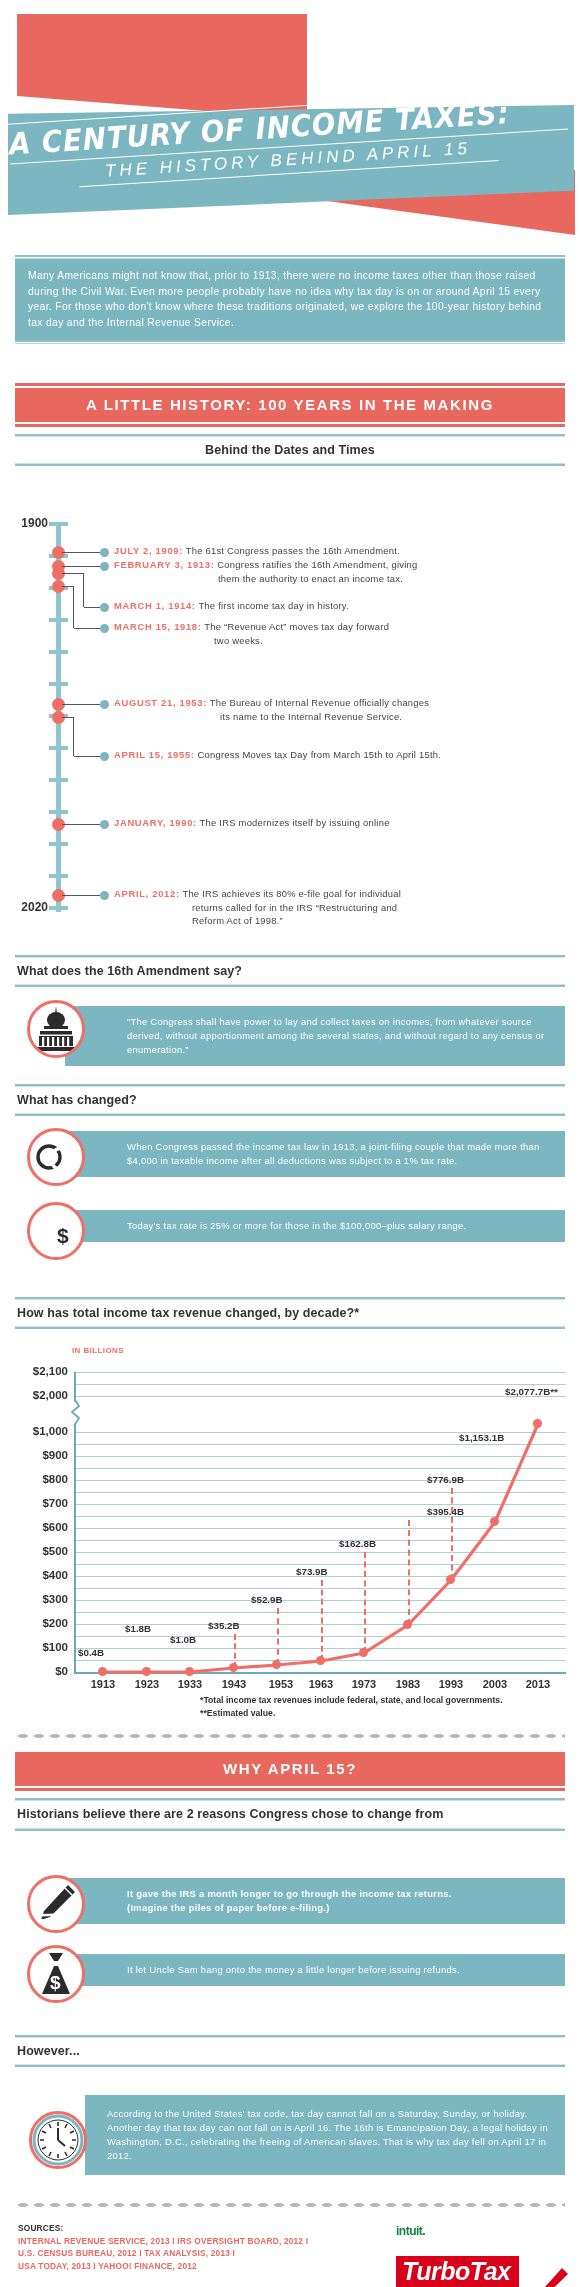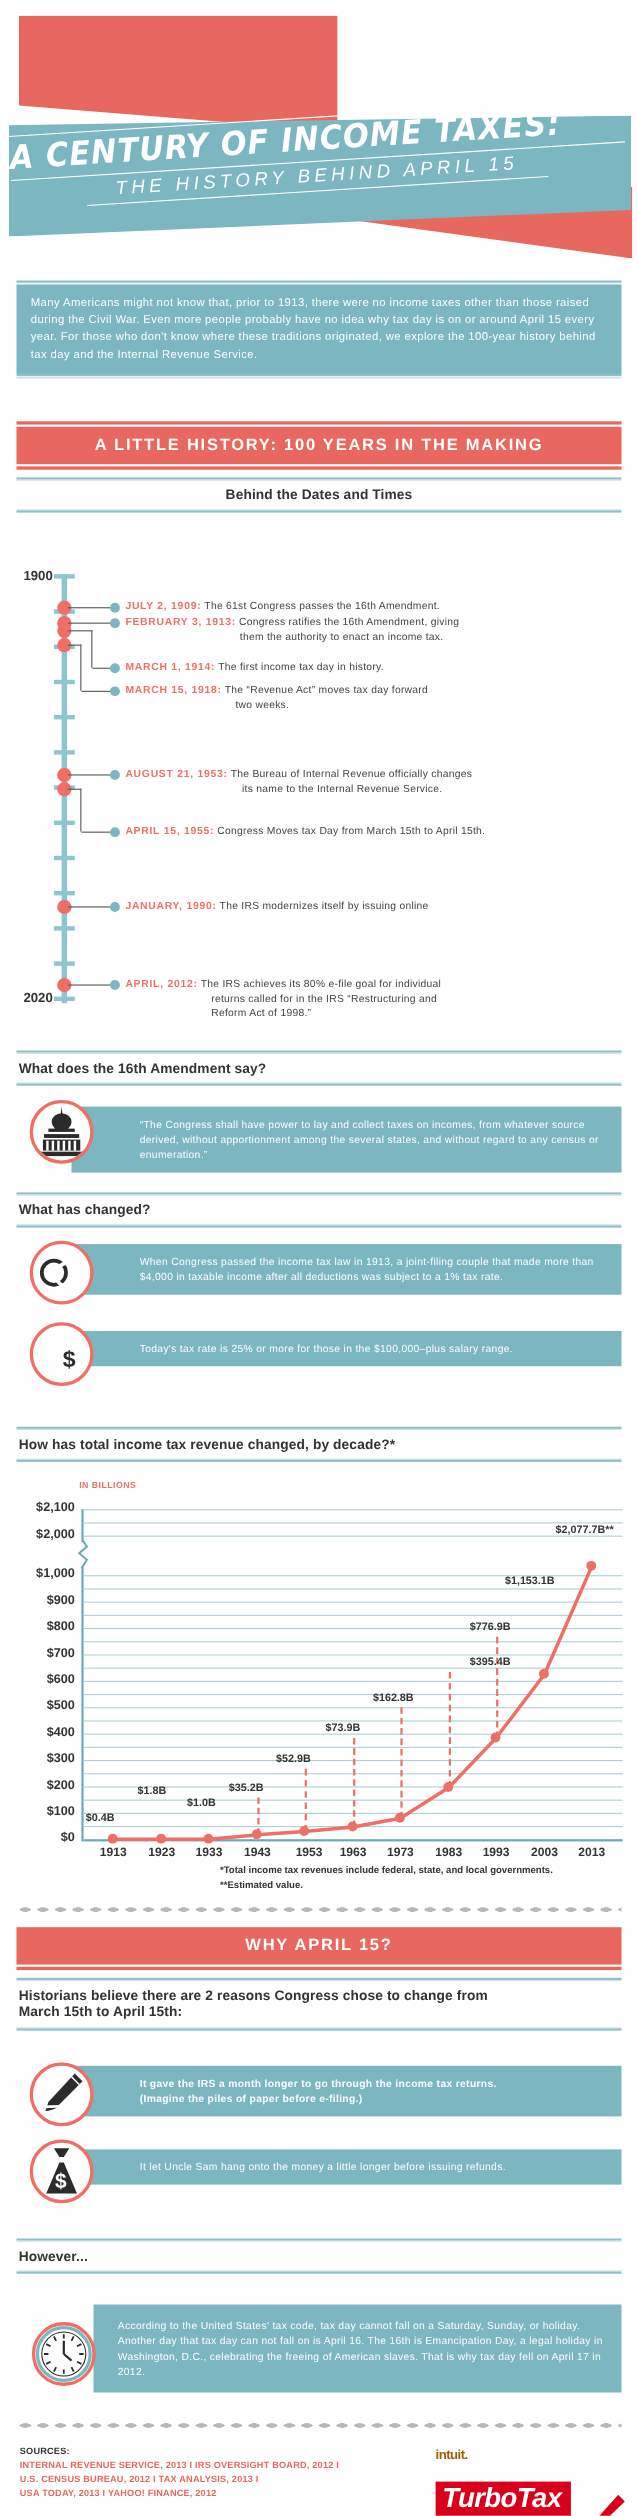--- a/index.html
+++ b/index.html
@@ -112,21 +112,21 @@
   
   .dotdiv { position:absolute; left:15px; width:550px; height:6px;
     background-image: radial-gradient(#b8b8b8 44%, transparent 46%);
     background-size:16px 6px; background-repeat:repeat-x; }
 
   
   .sources { position:absolute; left:18px; font-size:8.3px; font-weight:700; line-height:12.5px; letter-spacing:0.2px; }
   .src-head { color:#333; }
   .src-line { color:#e8675f; }
   .tt-logo { position:absolute; right:14px; width:170px; }
-  .tt-intuit { font-size:12px; font-weight:700; color:#a16207; letter-spacing:-0.5px; text-align:left; }
+  .tt-intuit { font-size:12px; font-weight:700; color:#15803d; letter-spacing:-0.5px; text-align:left; }
   .tt-box { background:#d9001b; color:#fff; font-size:25px; font-weight:700; font-style:italic;
             padding:1px 8px 3px 6px; display:inline-block; letter-spacing:-0.5px; }
   .tt-tag { font-size:9.2px; font-weight:700; color:#3a7bbf; margin-top:3px; }
   .tt-check { position:absolute; right:-4px; top:10px; }
 </style>
 </head>
 <body>
 
 <div class="header">
   <div class="hdr-red-top"></div>
@@ -413,21 +413,20 @@
 
 <div class="red-banner" style="top:1752px;">
   <div class="red-bar" style="margin-top:0;">WHY APRIL 15?</div>
   <div class="red-rule"></div>
 </div>
 
 <div class="sub-wrap" style="top:1798px;">
   <div class="sub-rule-top"></div>
   <div class="sub-title" style="line-height:15px;">
     <span style="display:block;">Historians believe there are 2 reasons Congress chose to change from</span>
-    <span style="display:block;">March 15th to April 15th:</span>
   </div>
   <div class="sub-rule-bot"></div>
 </div>
 
 <div class="icon-row" style="top:1875px; height:60px;">
   <div class="icon-bar" style="left:50px; top:3px; width:500px;font-weight:bold;">
     <span style="display:block;">It gave the IRS a month longer to go through the income tax returns.</span>
     <span style="display:block;">(Imagine the piles of paper before e-filing.)</span>
   </div>
   <div class="icon-circle" style="top:0px; width:58px; height:58px;">

